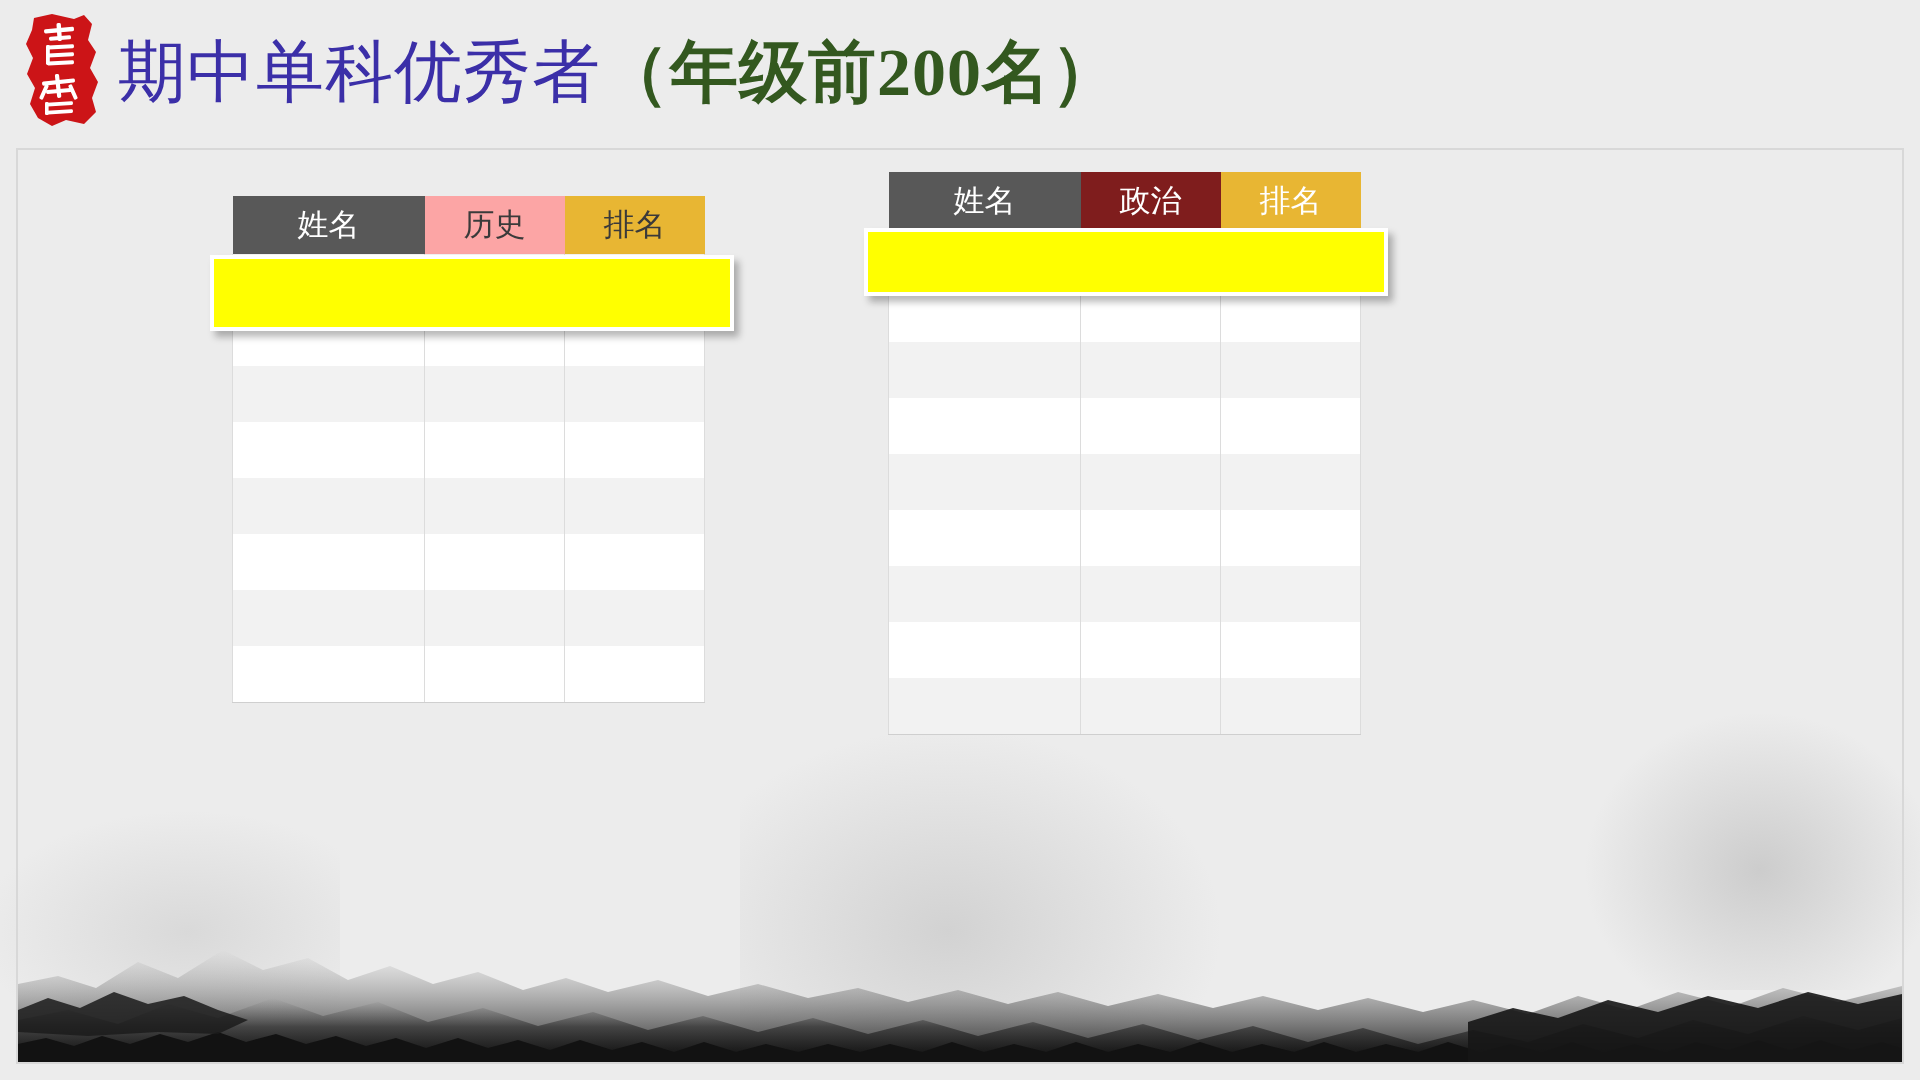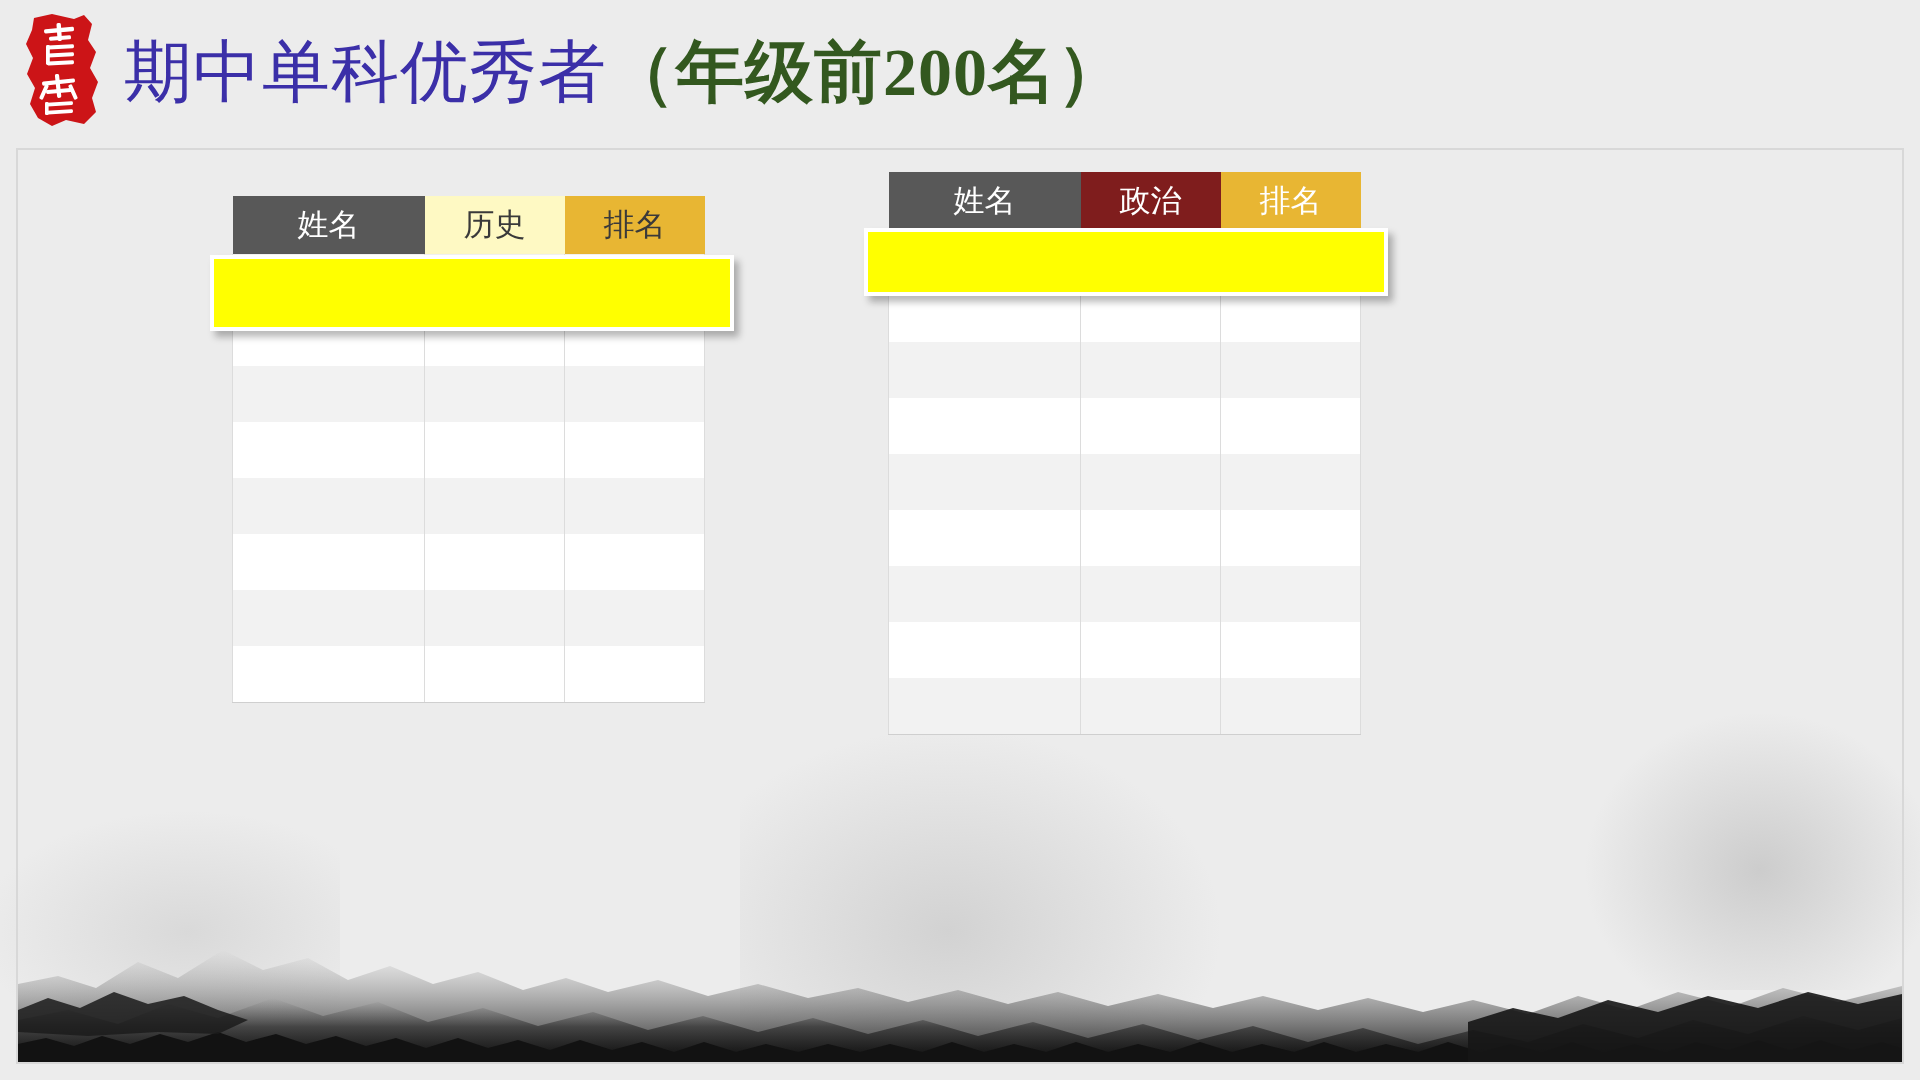--- a/index.html
+++ b/index.html
@@ -44,21 +44,21 @@
   #titlebar {
     position: absolute; left: 0; top: 0; width: 1920px; height: 148px;
   }
   #seal {
     position: absolute; left: 22px; top: 12px;
     width: 84px; height: 118px;
   }
   #seal svg { display: block; }
 
   #title {
-    position: absolute; left: 124px; top: 22px;
+    position: absolute; left: 118px; top: 22px;
     white-space: nowrap;
     font-size: 68px;
     line-height: 100px;
     letter-spacing: 1px;
     font-family: "Liberation Serif", "DejaVu Serif", serif;
   }
   #title .t-main { color: #3b2fa8; }
   #title .t-paren { color: #33581f; font-weight: bold; }
 
   
@@ -75,21 +75,21 @@
   .tbl td {
     height: 56px;
     border-left: 1px solid #dcdcdc;
     border-right: 1px solid #dcdcdc;
   }
   .tbl tr.r-even td { background: #f2f2f2; }
   .tbl tr.r-odd  td { background: #ffffff; }
   .tbl tbody tr:last-child td { border-bottom: 1px solid #cfcfcf; }
 
   .th-name { background: #585858; color: #ffffff; }
-  .th-subj { background: #fef9c3; color: #3a3a3a; }
+  .th-subj { background: #fca5a5; color: #3a3a3a; }
   .th-rank { background: #e8b633; color: #3a3a3a; }
   .th-subj-alt { background: #7f1d1d; color: #ffffff; }
   .th-rank-alt { background: #e8b633; color: #ffffff; }
 
   
   .hl {
     position: absolute;
     background: #ffff00;
     border: 4px solid #ffffff;
     box-shadow: 5px 6px 7px rgba(0,0,0,.28);

